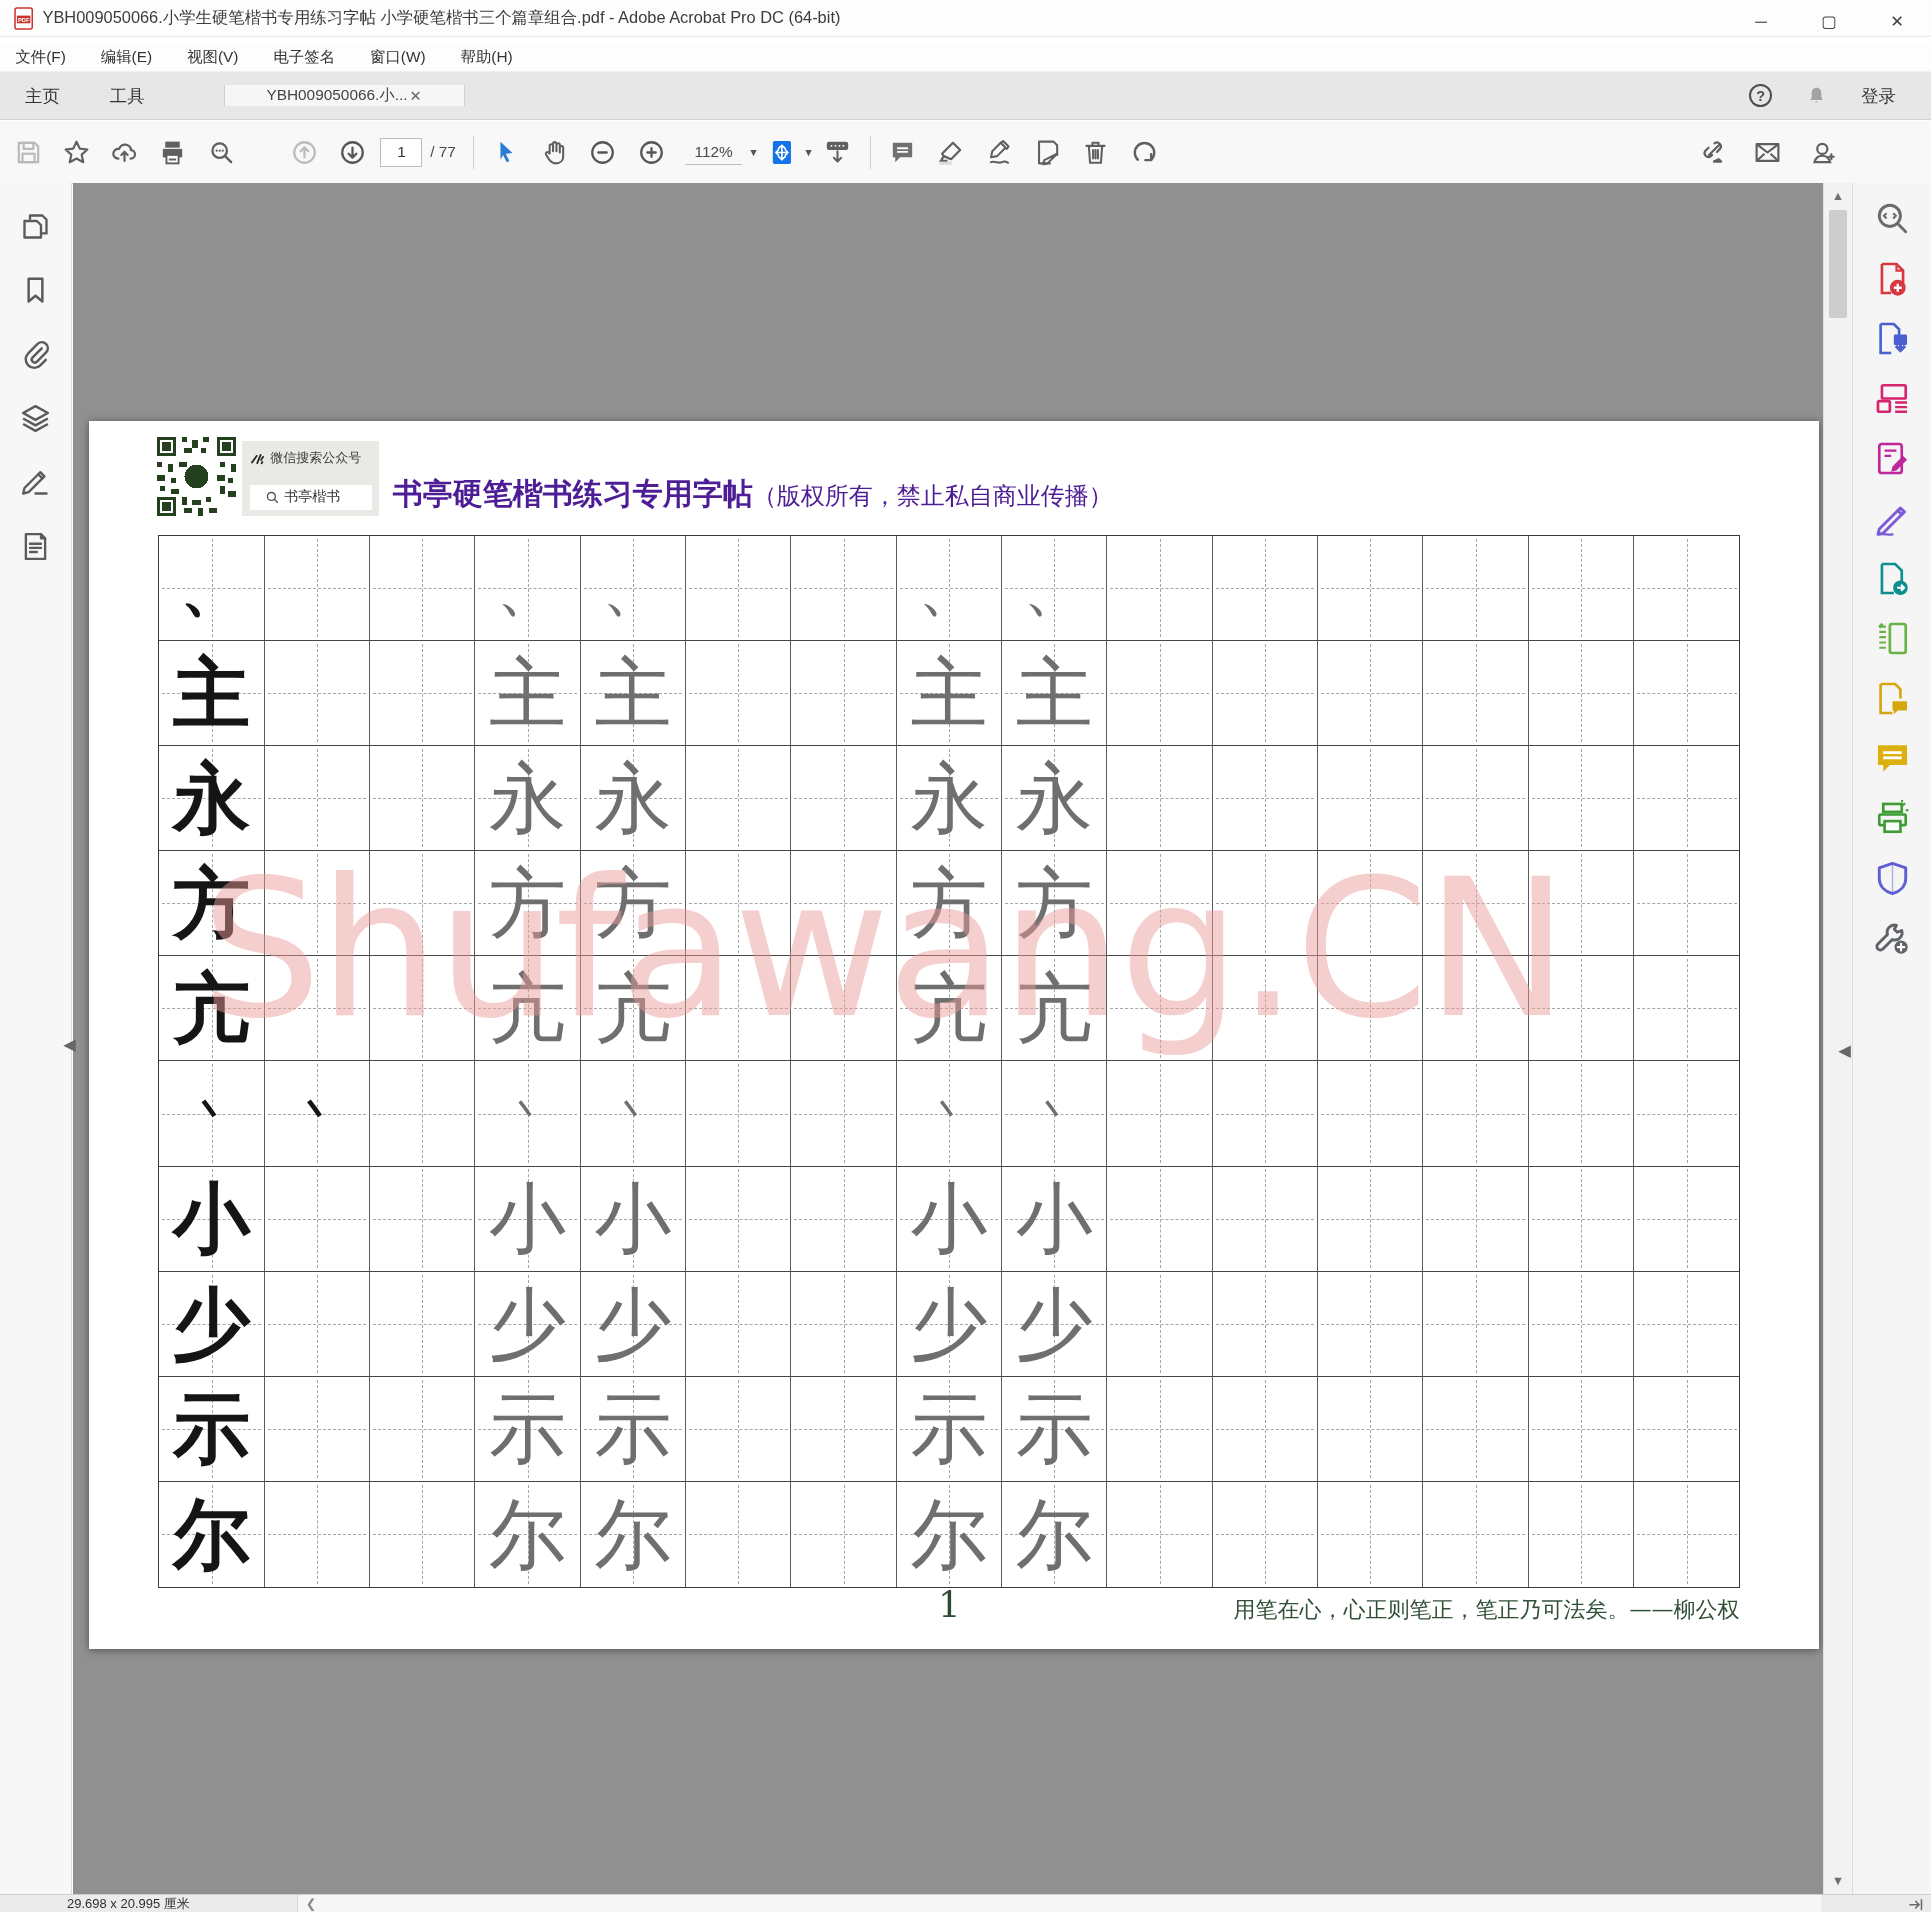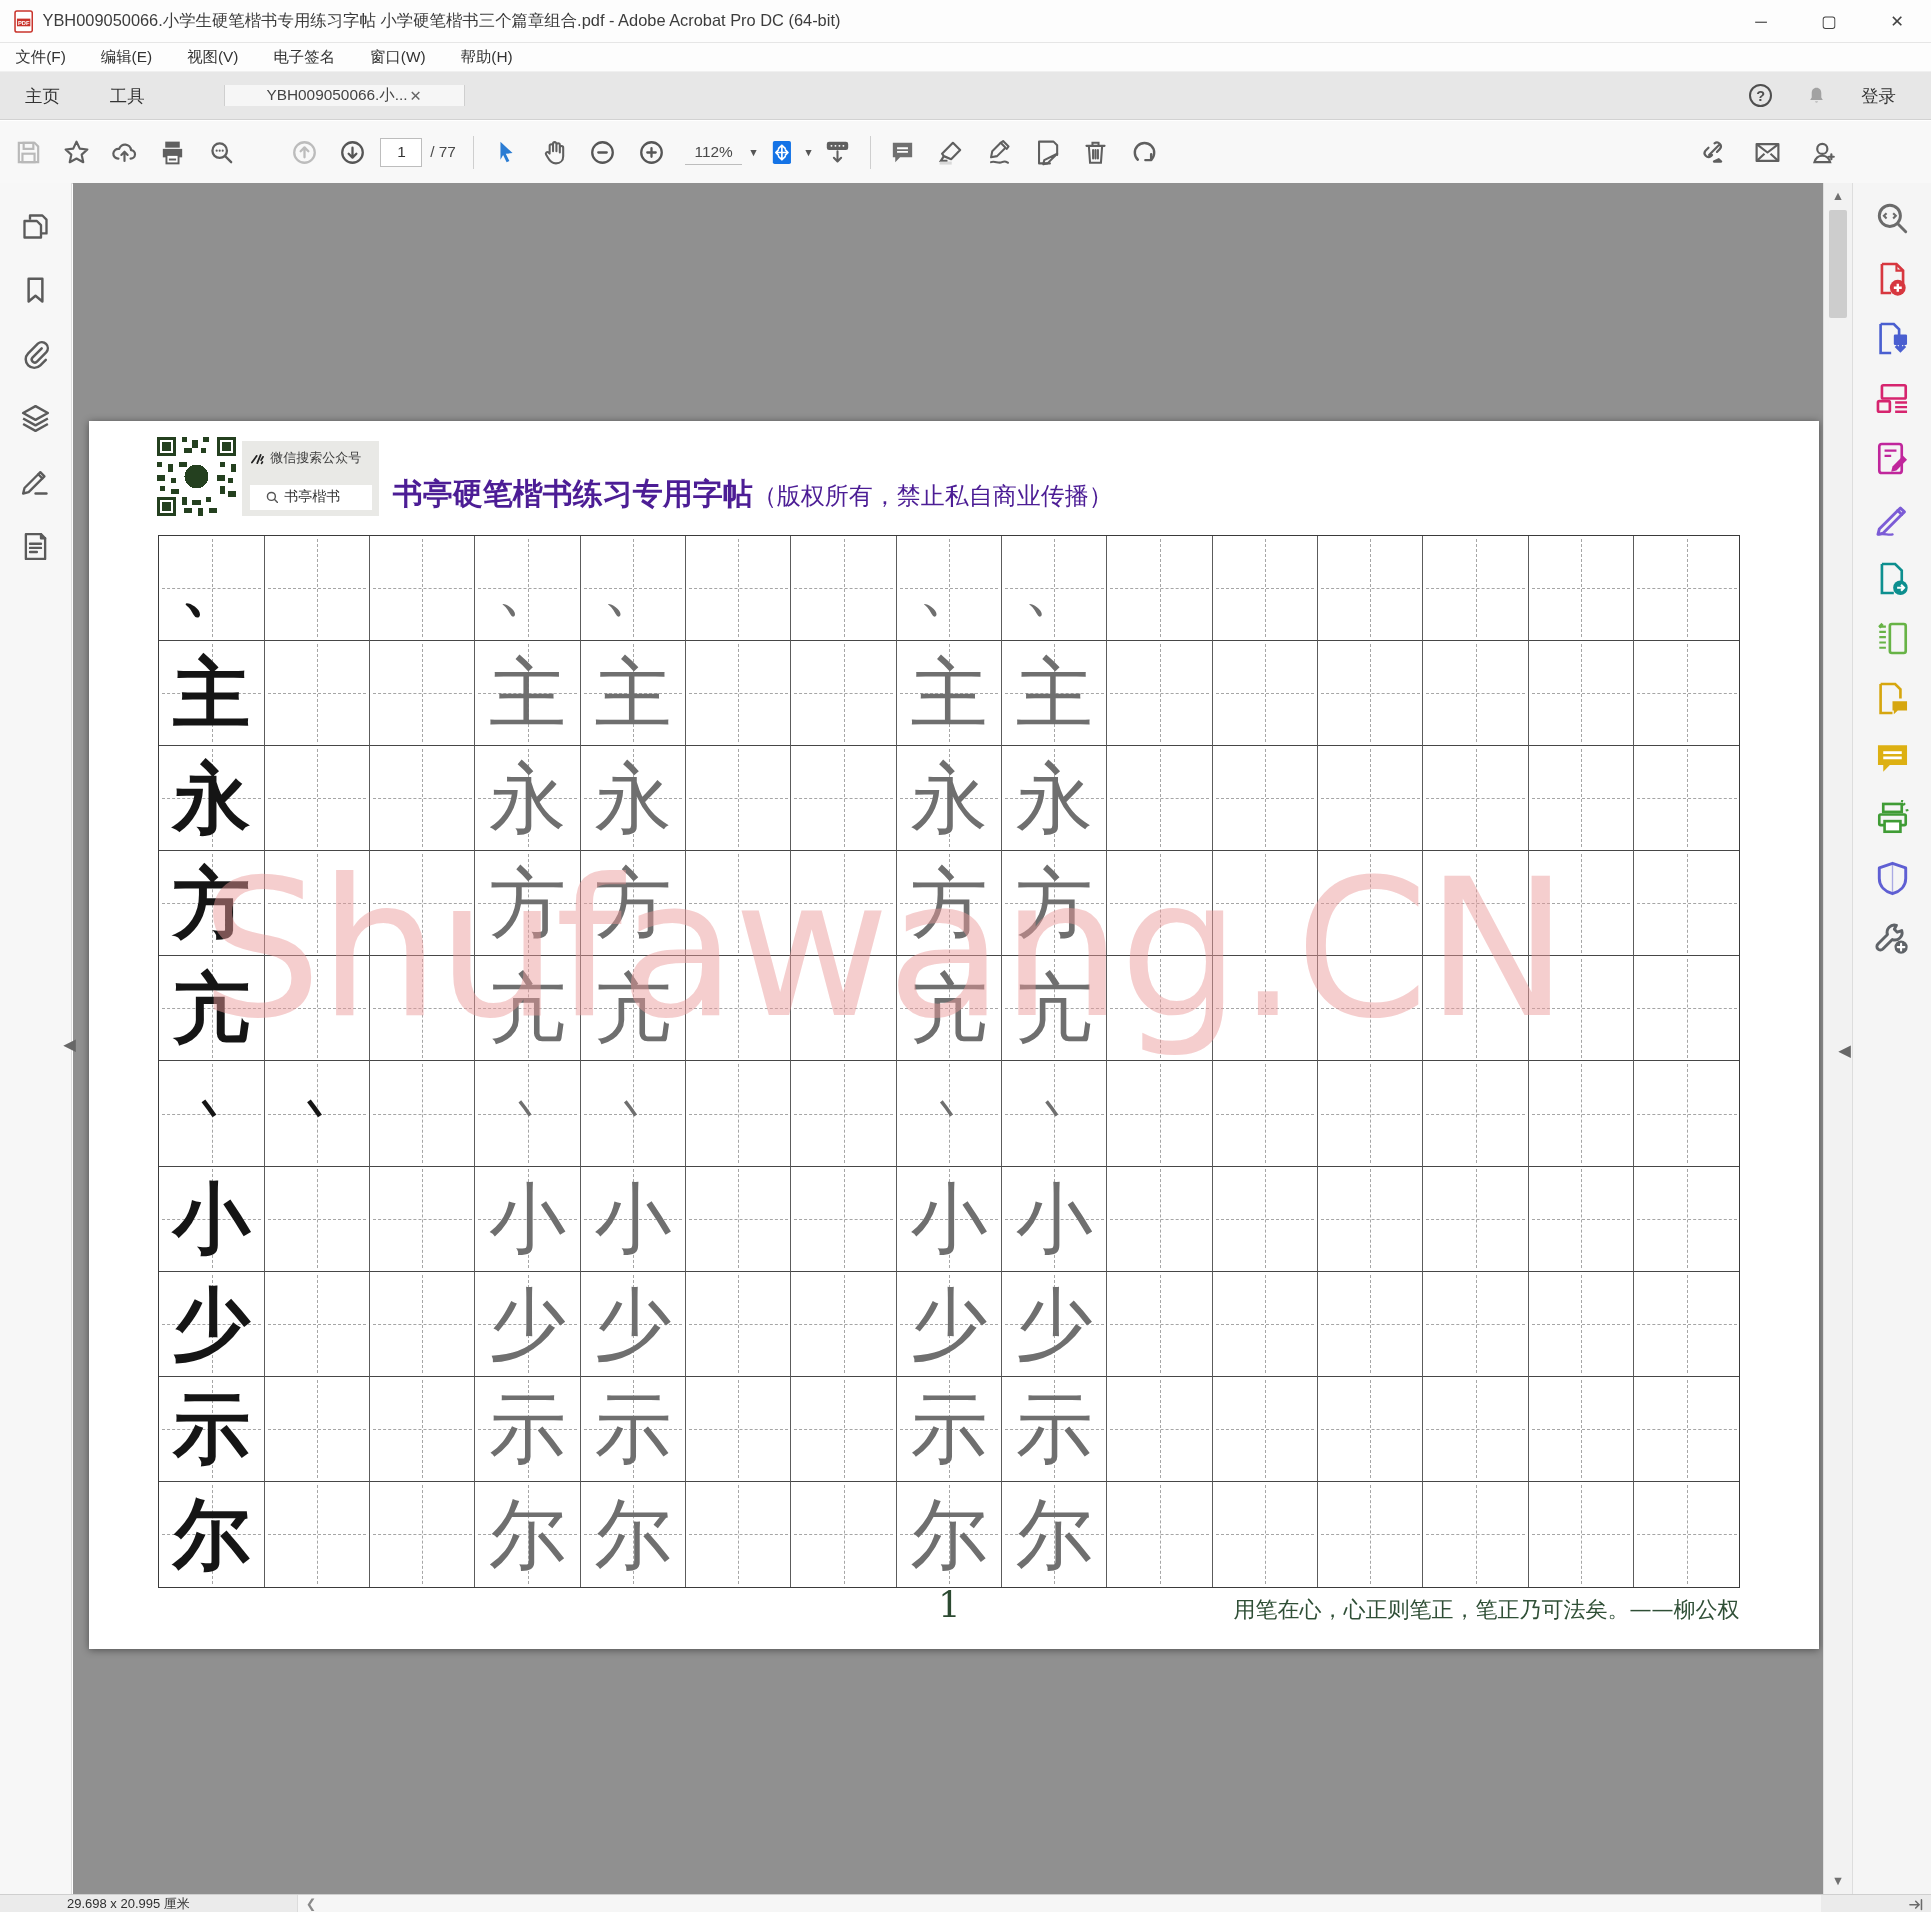--- a/index.html
+++ b/index.html
@@ -4,21 +4,21 @@
 <style>
   * { margin:0; padding:0; box-sizing:border-box; }
   html,body { width:1931px; height:1913px; }
   body { position:relative; background:#fff; font-family:"Liberation Sans",sans-serif; color:#333; overflow:hidden; }
 
   svg { display:block; }
   .ticon { width:29px; height:29px; flex:none; }
   .ticon svg { width:100%; height:100%; }
 
   
-  .titlebar { position:absolute; left:0; top:0; width:1931px; height:43px; background:#fdfdfd; border-bottom:1px solid #e6e6e6; display:flex; align-items:center; padding-left:13.5px; }
+  .titlebar { position:absolute; left:0; top:0; width:1931px; height:37px; background:#fdfdfd; border-bottom:1px solid #e6e6e6; display:flex; align-items:center; padding-left:13.5px; }
   .titlebar .apptitle { font-size:16.4px; color:#3c3c3c; margin-left:9.7px; white-space:nowrap; }
   .win-controls { position:absolute; right:0; top:0; height:42px; display:flex; }
   .win-btn { width:68px; height:42px; display:flex; align-items:center; justify-content:center; font-size:16.4px; color:#444; cursor:default; }
 
   
   .menubar { position:absolute; left:0; top:43px; width:1931px; height:29px; background:#fdfdfd; display:flex; align-items:center; padding-left:15.4px; gap:35px; font-size:15.4px; color:#333; border-bottom:1px solid #f0f0f0; }
 
   
   .tabbar { position:absolute; left:0; top:72px; width:1931px; height:48px; background:#e7e7e7; border-bottom:1px solid #d2d2d2; display:flex; align-items:center; }
   .tab-home,.tab-tools { display:flex; align-items:center; padding:0 25px; font-size:17.4px; color:#333; }

